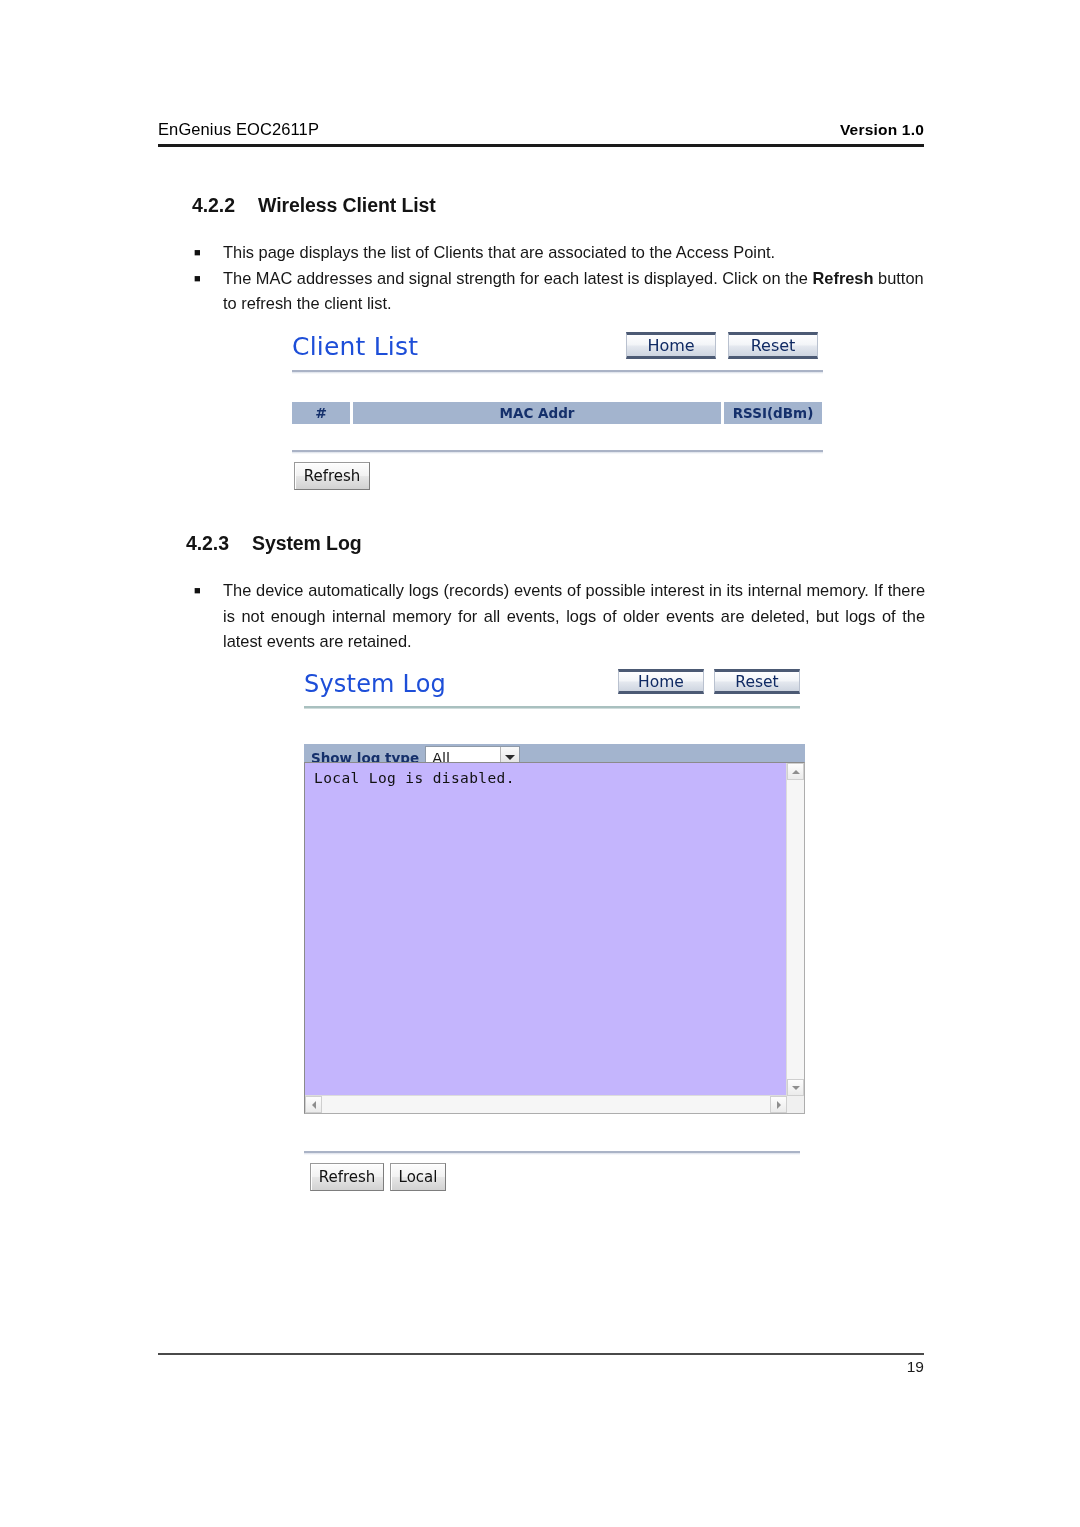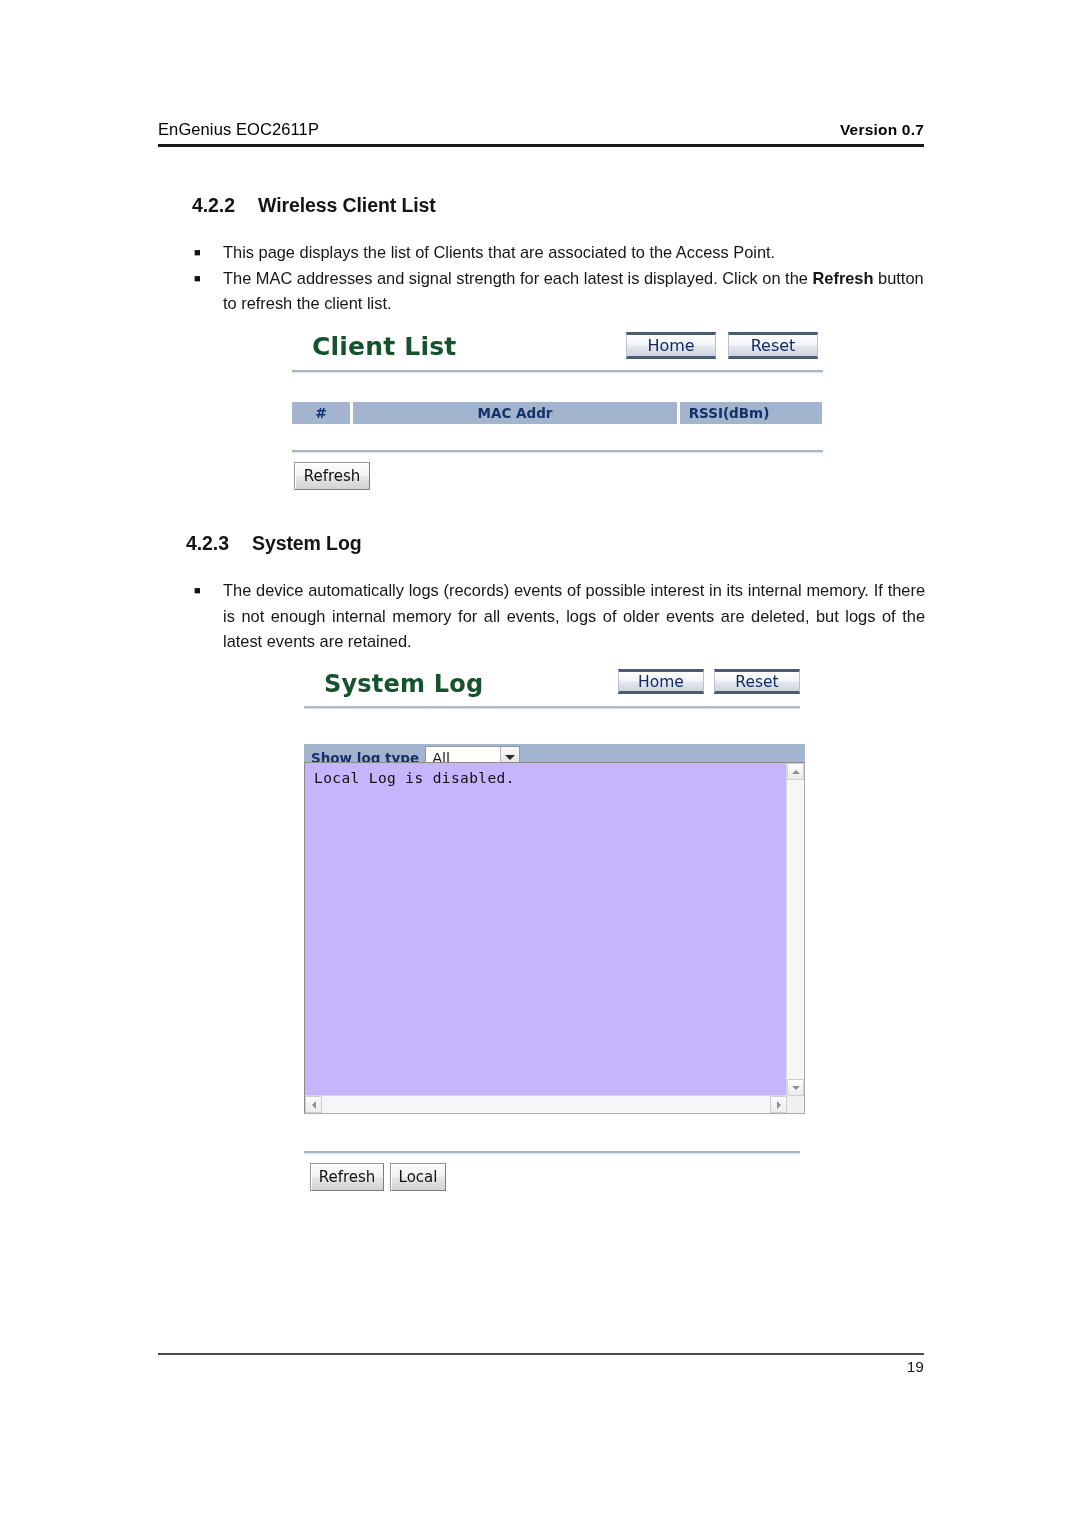--- a/index.html
+++ b/index.html
@@ -90,24 +90,23 @@
   #bullets-log    { left: 190px; top: 578px; width: 735px; }
 
   
   .ui-panel {
     position: absolute;
     background: #ffffff;
   }
 
   .ui-title {
     font-family: "DejaVu Sans", sans-serif;
-    font-weight: 700;
-    color: #14532d;
+    font-weight: 400;
+    color: #1d4ed8;
     letter-spacing: 0.2px;
-    margin-left: 20px;
   }
 
   .nav-btn {
     box-sizing: border-box;
     background: linear-gradient(to bottom, #fefeff 0%, #f3f5f8 45%, #e3e7ee 55%, #ced5e0 100%);
     border-top: 3px solid #4c5a74;
     border-bottom: 3px solid #4c5a74;
     border-left: 1px solid #b9c1cf;
     border-right: 1px solid #b9c1cf;
     color: #102a63;
@@ -301,21 +300,21 @@
     color: #1b1b1b;
   }
 </style>
 </head>
 <body>
 
 <div class="page">
 
   <div class="doc-header">
     <span class="left">EnGenius  EOC2611P</span>
-    <span class="right">Version 0.7</span>
+    <span class="right">Version 1.0</span>
   </div>
   <div class="doc-header-rule"></div>
 
   <div class="h3" id="heading-422">
     <span class="num">4.2.2</span><span>Wireless Client List</span>
   </div>
 
   <div class="bullets" id="bullets-client">
     <div class="bullet-row">
       <span class="bullet-mark">■</span>
@@ -332,21 +331,21 @@
     <div class="ui-title" style="position:absolute; left:2px; top:6px; font-size:25px;">Client List</div>
 
     <div class="nav-btn" style="position:absolute; left:336px; top:6px; width:90px; height:27px; font-size:16px;">Home</div>
     <div class="nav-btn" style="position:absolute; left:438px; top:6px; width:90px; height:27px; font-size:16px;">Reset</div>
 
     <div class="hr-soft" style="position:absolute; left:2px; top:44px; width:531px; height:4px;"></div>
 
     <div class="thead" style="position:absolute; left:2px; top:76px; width:530px; height:22px;">
       <div class="th" style="width:58px; height:22px; font-size:14px;">#</div>
       <div class="th-sep" style="width:3px; height:22px;"></div>
-      <div class="th" style="width:324px; height:22px; font-size:13.5px;">MAC Addr</div>
+      <div class="th" style="width:368px; height:22px; font-size:13.5px;">MAC Addr</div>
       <div class="th-sep" style="width:3px; height:22px;"></div>
       <div class="th" style="width:98px; height:22px; font-size:13.5px;">RSSI(dBm)</div>
     </div>
 
     <div class="hr-soft" style="position:absolute; left:2px; top:124px; width:531px; height:4px;"></div>
 
     <div class="win-btn" style="position:absolute; left:4px; top:136px; width:76px; height:28px;">Refresh</div>
   </div>
 
   <div class="h3" id="heading-423">

